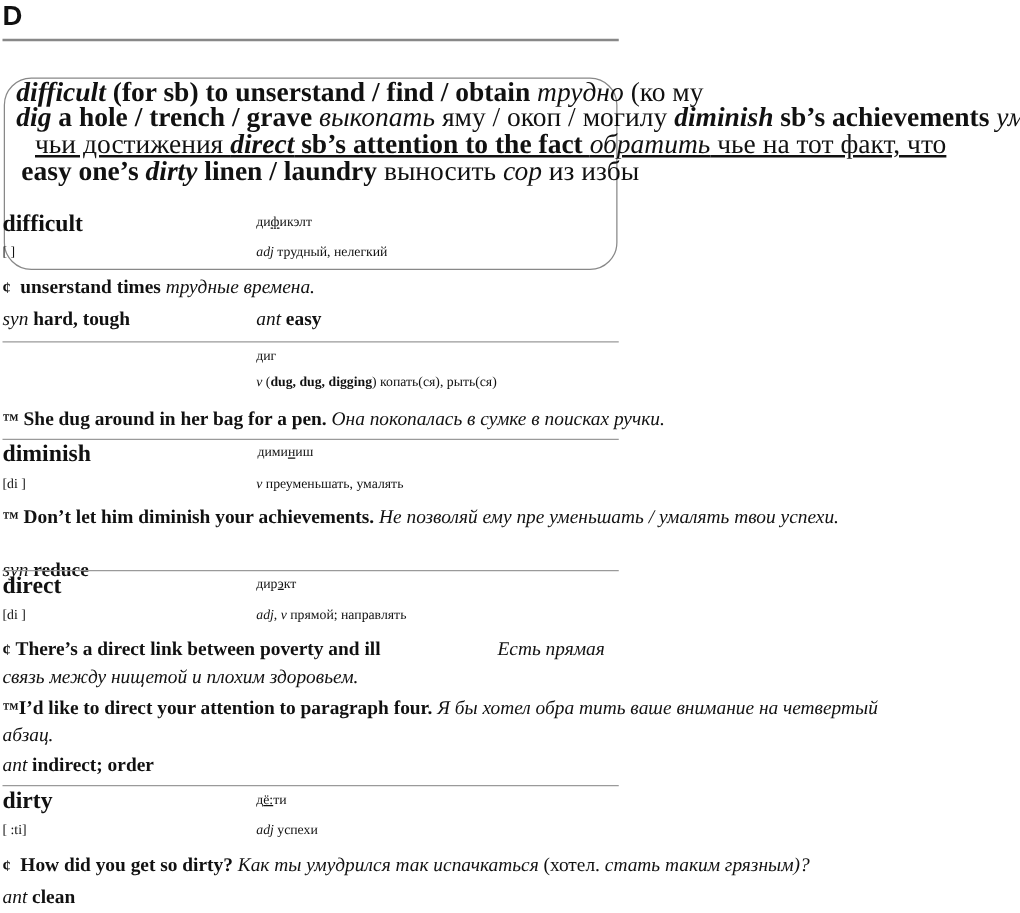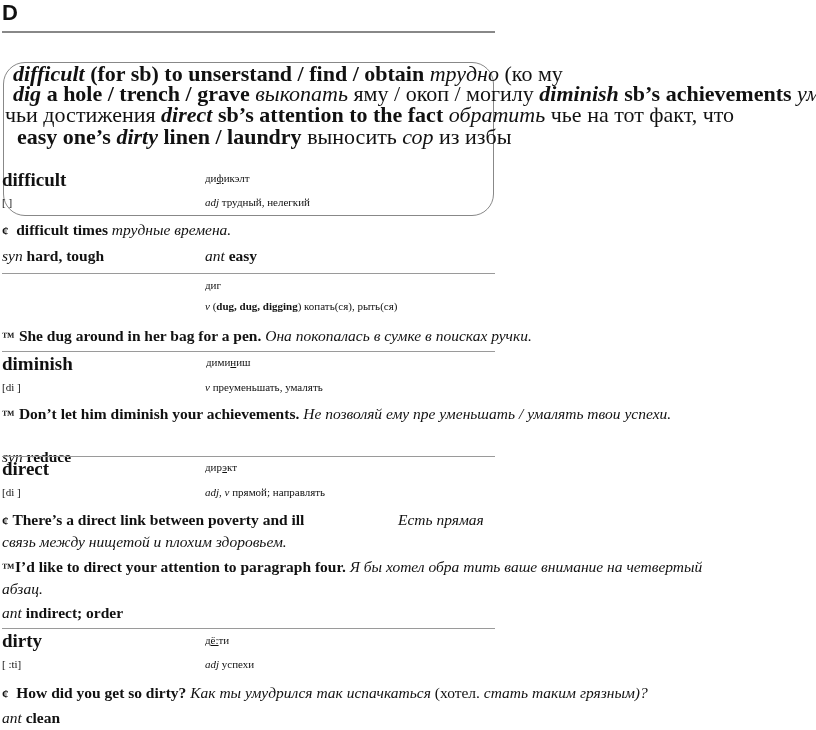--- a/index.html
+++ b/index.html
@@ -26,32 +26,32 @@
 <div class="abs letter">D</div>
 <div class="hr" style="top:31px;width:493px;"></div>
 
 <div class="frame"></div>
 <div class="abs phr" style="left:13px;top:64px;">
   <span class="b i">difficult</span><span class="b"> (for sb) to unserstand / find / obtain </span><span class="i">трудно</span><span> (ко му</span>
 </div>
 <div class="abs phr" style="left:13px;top:84px;">
   <span class="b i">dig</span><span class="b"> a hole / trench / grave </span><span class="i">выкопать</span><span> яму / окоп / могилу </span><span class="b i">diminish</span><span class="b"> sb’s achievements </span><span class="i">умалять</span>
 </div>
-<div class="abs phr" style="left:5px;top:105px;">
+<div class="abs phr" style="left:28px;top:105px;text-decoration:underline;">
   <span>чьи достижения </span><span class="b i">direct</span><span class="b"> sb’s attention to the fact </span><span class="i">обратить</span><span> чье на тот факт, что</span>
 </div>
 <div class="abs phr" style="left:17px;top:127px;">
   <span class="b">easy one’s </span><span class="b i">dirty</span><span class="b"> linen / laundry</span><span> выносить </span><span class="i">сор</span><span> из избы</span>
 </div>
 
 <div class="abs hw" style="left:2px;top:169px;">difficult</div>
 <div class="abs tr" style="left:205px;top:172px;"><span>ди</span><span class="ul">ф</span><span>икэлт</span></div>
 <div class="abs tr" style="left:2px;top:196px;">[            ]</div>
 <div class="abs tr" style="left:205px;top:196px;"><span class="i">adj</span><span> трудный, нелегкий</span></div>
-<div class="abs ex" style="left:2px;top:221px;"><span class="sym">¢</span>&nbsp;&nbsp;<span class="b">difficult times</span> <span class="i">трудные времена.</span></div>
+<div class="abs ex" style="left:2px;top:221px;"><span class="sym">¢</span>&nbsp;&nbsp;<span class="b">unserstand times</span> <span class="i">трудные времена.</span></div>
 <div class="abs ex" style="left:2px;top:247px;"><span class="i">syn</span> <span class="b">hard, tough</span></div>
 <div class="abs ex" style="left:205px;top:247px;"><span class="i">ant</span> <span class="b">easy</span></div>
 <div class="rule" style="top:273px;width:493px;"></div>
 
 <div class="abs tr" style="left:205px;top:279px;">диг</div>
 <div class="abs tr" style="left:205px;top:300px;"><span class="i">v</span> (<span class="b">dug, dug, digging</span>)<span> копать(ся), рыть(ся)</span></div>
 <div class="abs ex" style="left:2px;top:327px;"><span class="sym">™</span> <span class="b">She dug around in her bag for a pen.</span> <span class="i">Она покопалась в сумке в поисках ручки.</span></div>
 <div class="rule" style="top:351px;width:493px;"></div>
 
 <div class="abs hw" style="left:2px;top:353px;">diminish</div>

